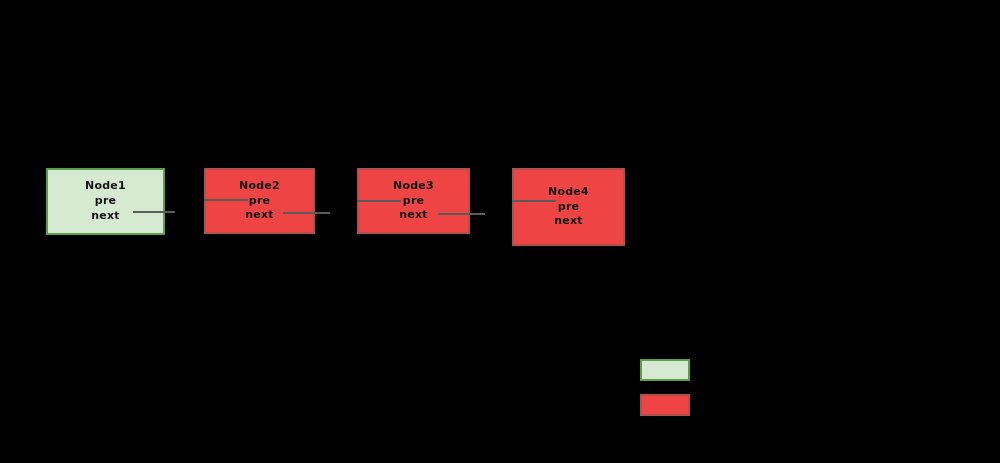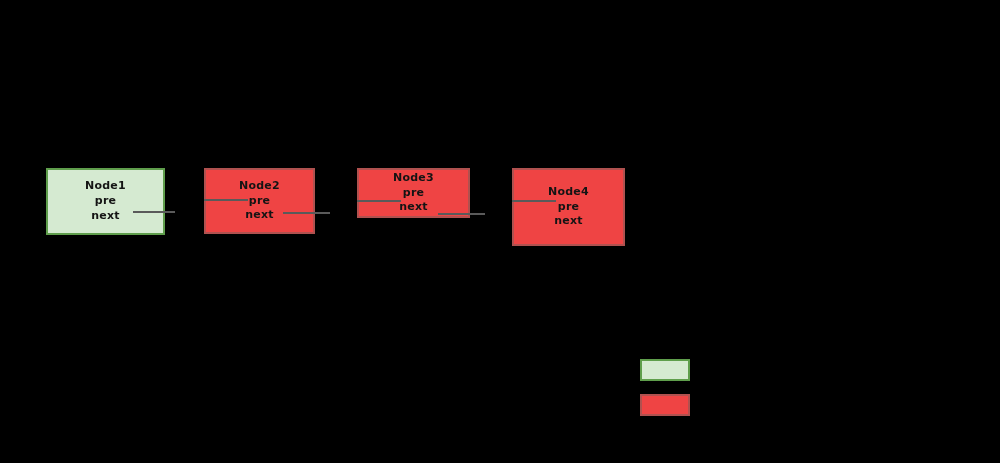--- a/index.html
+++ b/index.html
@@ -76,21 +76,21 @@
   <div class="stub" style="left:133px; top:211px; width:42px;"></div>
 
   <div class="node-box node-pink" style="left:204px; top:168px; width:111px; height:66px;">
     <div class="field">Node2</div>
     <div class="field">pre</div>
     <div class="field">next</div>
   </div>
   <div class="stub" style="left:204px; top:199px; width:44px;"></div>
   <div class="stub" style="left:283px; top:212px; width:47px;"></div>
 
-  <div class="node-box node-pink" style="left:357px; top:168px; width:113px; height:50px;">
+  <div class="node-box node-pink" style="left:357px; top:168px; width:113px; height:66px;">
     <div class="field">Node3</div>
     <div class="field">pre</div>
     <div class="field">next</div>
   </div>
   <div class="stub" style="left:357px; top:200px; width:44px;"></div>
   <div class="stub" style="left:438px; top:213px; width:47px;"></div>
 
   <div class="node-box node-pink" style="left:512px; top:168px; width:113px; height:78px;">
     <div class="field">Node4</div>
     <div class="field">pre</div>

